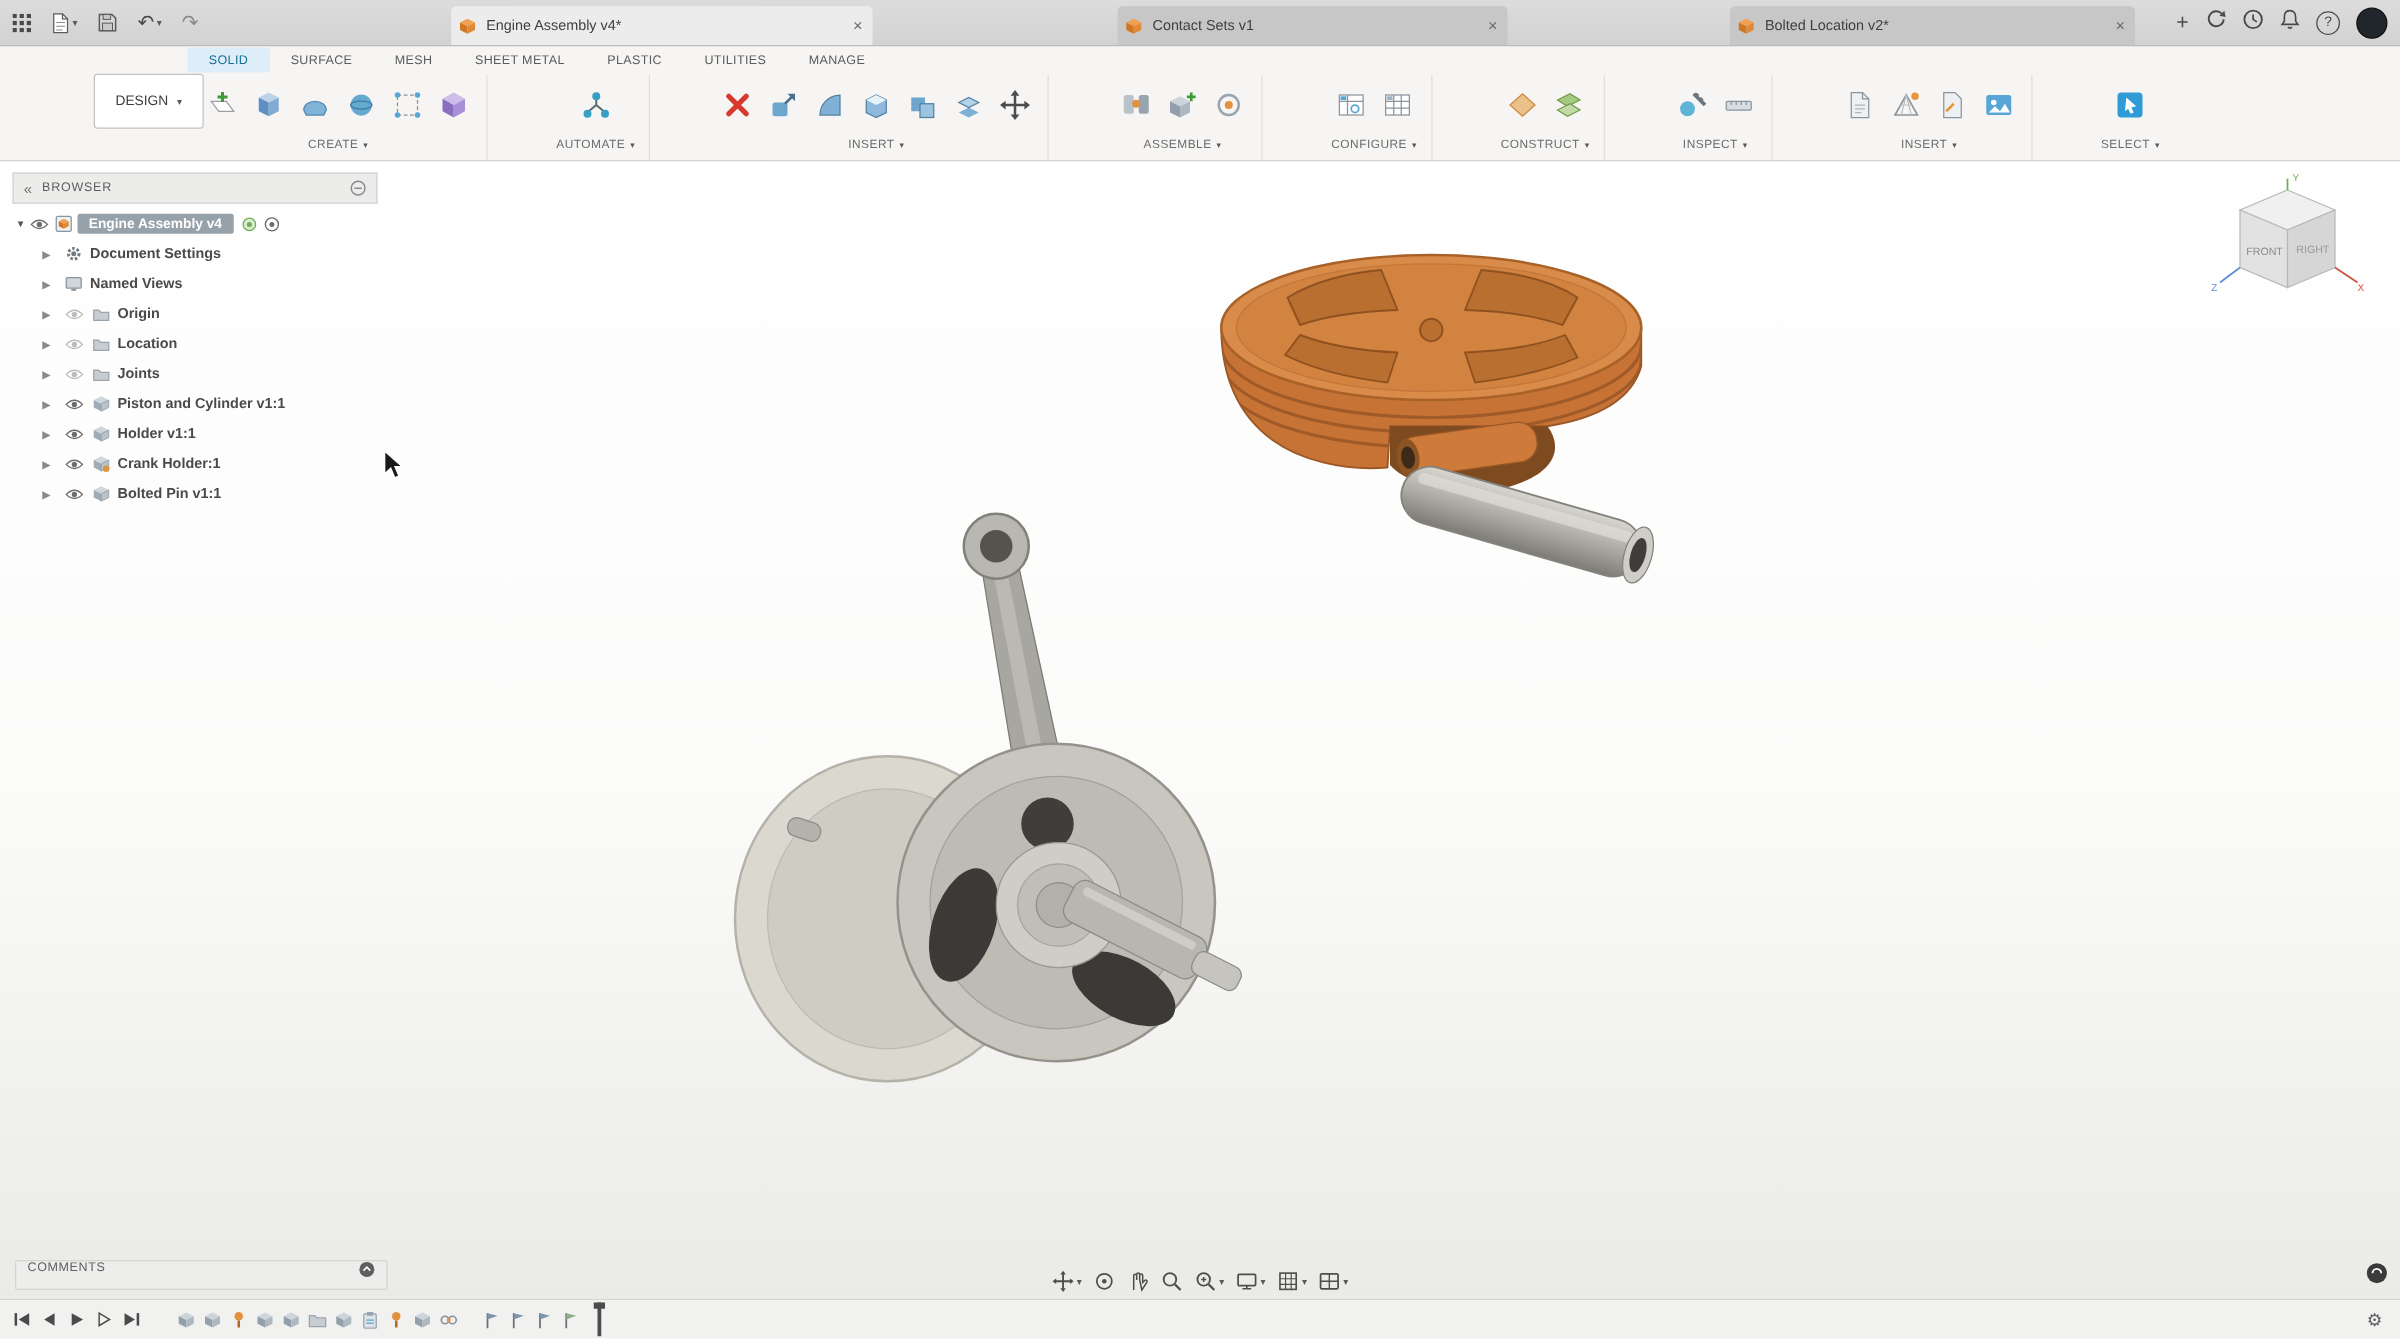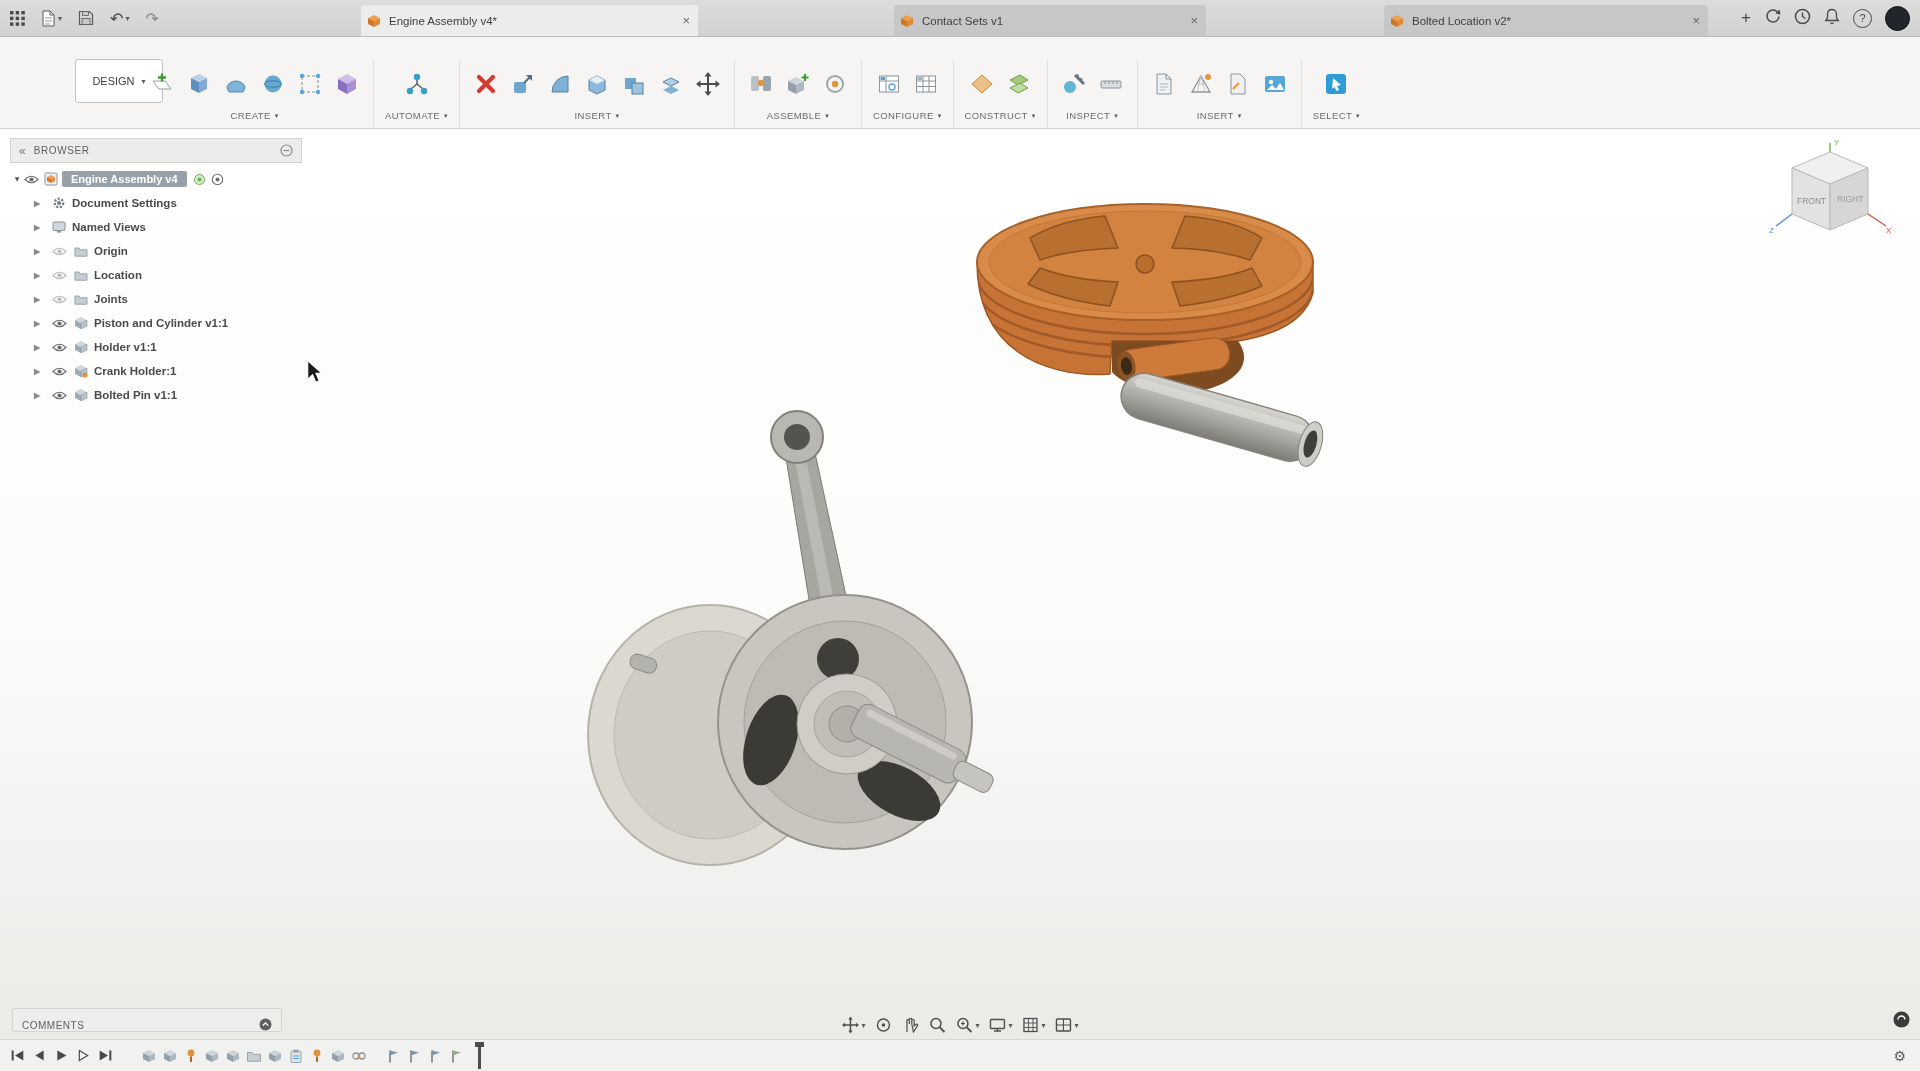--- a/index.html
+++ b/index.html
@@ -22,21 +22,21 @@
   .plus{font-size:17px;color:#4a4a4a;}
   .help-circle{width:17px;height:17px;border:1.5px solid #4a4a4a;border-radius:50%;font-size:11px;display:flex;align-items:center;justify-content:center;color:#4a4a4a;}
   .avatar{width:23px;height:23px;border-radius:50%;background:#20262b;border:1px solid #111;}
 
   
   .ribbon{position:absolute;top:36px;left:0;right:0;height:92px;background:#f6f5f4;border-bottom:1px solid #d2d2d2;z-index:39;}
   .ws-btn{position:absolute;left:38px;top:23px;width:86px;height:42px;background:#fff;border:1px solid #c2c2c2;border-radius:3px;font-size:11px;color:#3d3d3d;display:flex;align-items:center;justify-content:center;gap:7px;margin-left:37px;}
   .env-tabs{position:absolute;left:150px;top:0;height:24px;display:flex;font-size:10px;color:#5c5c5c;letter-spacing:.3px;}
   .env-tab{padding:0 17px;display:flex;align-items:center;}
   .env-tab.active{background:#ddeef8;color:#176e96;border-radius:2px;margin:2px 0;}
-  .groups{position:absolute;left:136px;top:24px;bottom:0;display:flex;}
+  .groups{position:absolute;left:152px;top:24px;bottom:0;display:flex;gap:44px;}
   .group{display:flex;flex-direction:column;align-items:center;padding:1px 11px 0;border-right:1px solid #e0dfde;}
   .group:last-child{border-right:0;}
   .tools{display:flex;align-items:center;gap:7px;height:46px;}
   .tool{width:30px;height:32px;display:flex;align-items:center;justify-content:center;}
   .tool svg{width:26px;height:26px;}
   .glabel{font-size:9.5px;color:#6b6b6b;letter-spacing:.4px;margin-top:3px;display:flex;align-items:center;gap:4px;}
   .glabel .tb-caret{font-size:7px;}
 
   
   .viewport{position:absolute;top:128px;left:0;right:0;height:912px;background:linear-gradient(180deg,#ffffff 0%,#fbfbfa 55%,#eaeae7 100%);overflow:hidden;}
@@ -53,21 +53,21 @@
   .tri.exp{color:#555;transform:rotate(90deg);}
   .cell{flex:none;display:flex;align-items:center;justify-content:center;}
   .root-pill{background:#97a1aa;color:#fff;padding:2px 9px;border-radius:2px;font-size:11px;margin-left:4px;}
   .row .lbl{margin-left:6px;white-space:nowrap;}
   .eye-dim{opacity:.45;}
 
   
   .viewcube{position:absolute;right:26px;top:12px;width:126px;height:106px;z-index:5;}
 
   
-  .comments-bar{position:absolute;left:12px;bottom:8px;width:270px;height:24px;background:#ededec;border:1px solid #d4d4d3;border-radius:2px;display:flex;align-items:flex-end;padding:0 9px;box-sizing:border-box;z-index:5;}
+  .comments-bar{position:absolute;left:12px;bottom:8px;width:298px;height:24px;background:#ededec;border:1px solid #d4d4d3;border-radius:2px;display:flex;align-items:flex-start;padding:0 9px;box-sizing:border-box;z-index:5;}
   .comments-bar .lbl{flex:1;font-size:10px;letter-spacing:.5px;color:#5f5f5f;}
   .navbar{position:absolute;left:50%;transform:translateX(-50%);bottom:6px;display:flex;align-items:center;gap:9px;z-index:5;}
   .nav-item{display:flex;align-items:center;gap:2px;}
   .nav-item svg{width:18px;height:18px;}
   .feedback{position:absolute;right:10px;bottom:8px;z-index:5;}
 
   
   .timeline{position:absolute;left:0;right:0;bottom:0;height:31px;background:#f1f1ef;border-top:1px solid #d6d6d4;z-index:40;display:flex;align-items:center;}
   .tl-controls{display:flex;align-items:center;gap:7px;margin-left:10px;}
   .tl-controls svg{width:15px;height:15px;}
@@ -177,20 +177,29 @@
       <span class="avatar"></span>
     </div>
   </header>
 
   <div class="ribbon">
     <div class="ws-btn">
       <span>DESIGN</span>
       <span class="tb-caret">▾</span>
     </div>
 
+    <nav class="env-tabs">
+      <span class="env-tab active">SOLID</span>
+      <span class="env-tab">SURFACE</span>
+      <span class="env-tab">MESH</span>
+      <span class="env-tab">SHEET METAL</span>
+      <span class="env-tab">PLASTIC</span>
+      <span class="env-tab">UTILITIES</span>
+      <span class="env-tab">MANAGE</span>
+    </nav>
 
     <div class="groups">
 
       <div class="group">
         <div class="tools">
           <span class="tool">
               <svg viewBox="0 0 26 26">
                 <polygon points="4,10 16,10 22,18 10,18" fill="#fff" stroke="#9aa0a6"></polygon>
                 <path d="M13 2.5v8M9 6.5h8" stroke="#3f9c35" stroke-width="2.4" fill="none"></path>
               </svg>

